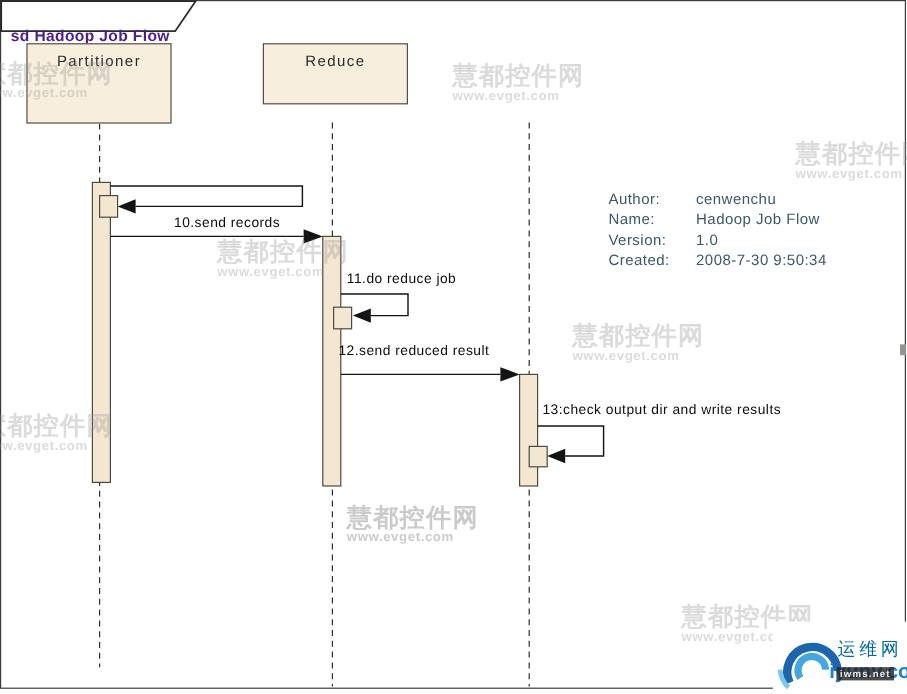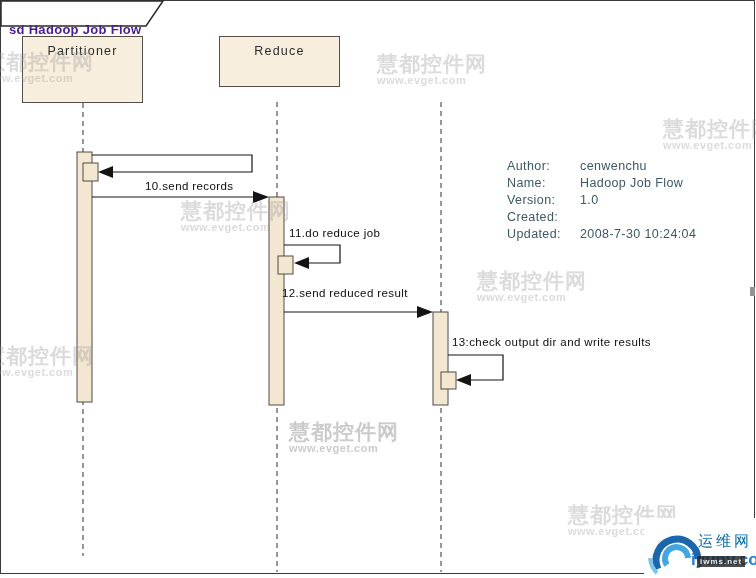--- a/index.html
+++ b/index.html
@@ -127,24 +127,21 @@
     <div class="meta-row">
       <span class="meta-label">Name:</span>
       <span class="meta-value">Hadoop Job Flow</span>
     </div>
     <div class="meta-row">
       <span class="meta-label">Version:</span>
       <span class="meta-value">1.0</span>
     </div>
     <div class="meta-row">
       <span class="meta-label">Created:</span>
-    </div>
-    <div class="meta-row">
-      <span class="meta-label">Updated:</span>
-      <span class="meta-value">2008-7-30 10:24:04</span>
+      <span class="meta-value">2008-7-30 9:50:34</span>
     </div>
   </div>
 
   <div class="wm" style="left:-16px;top:51px;">
     <div class="wm-cn">慧都控件网</div>
     <div class="wm-en">www.evget.com</div>
   </div>
   <div class="wm" style="left:377px;top:53px;">
     <div class="wm-cn">慧都控件网</div>
     <div class="wm-en">www.evget.com</div>

